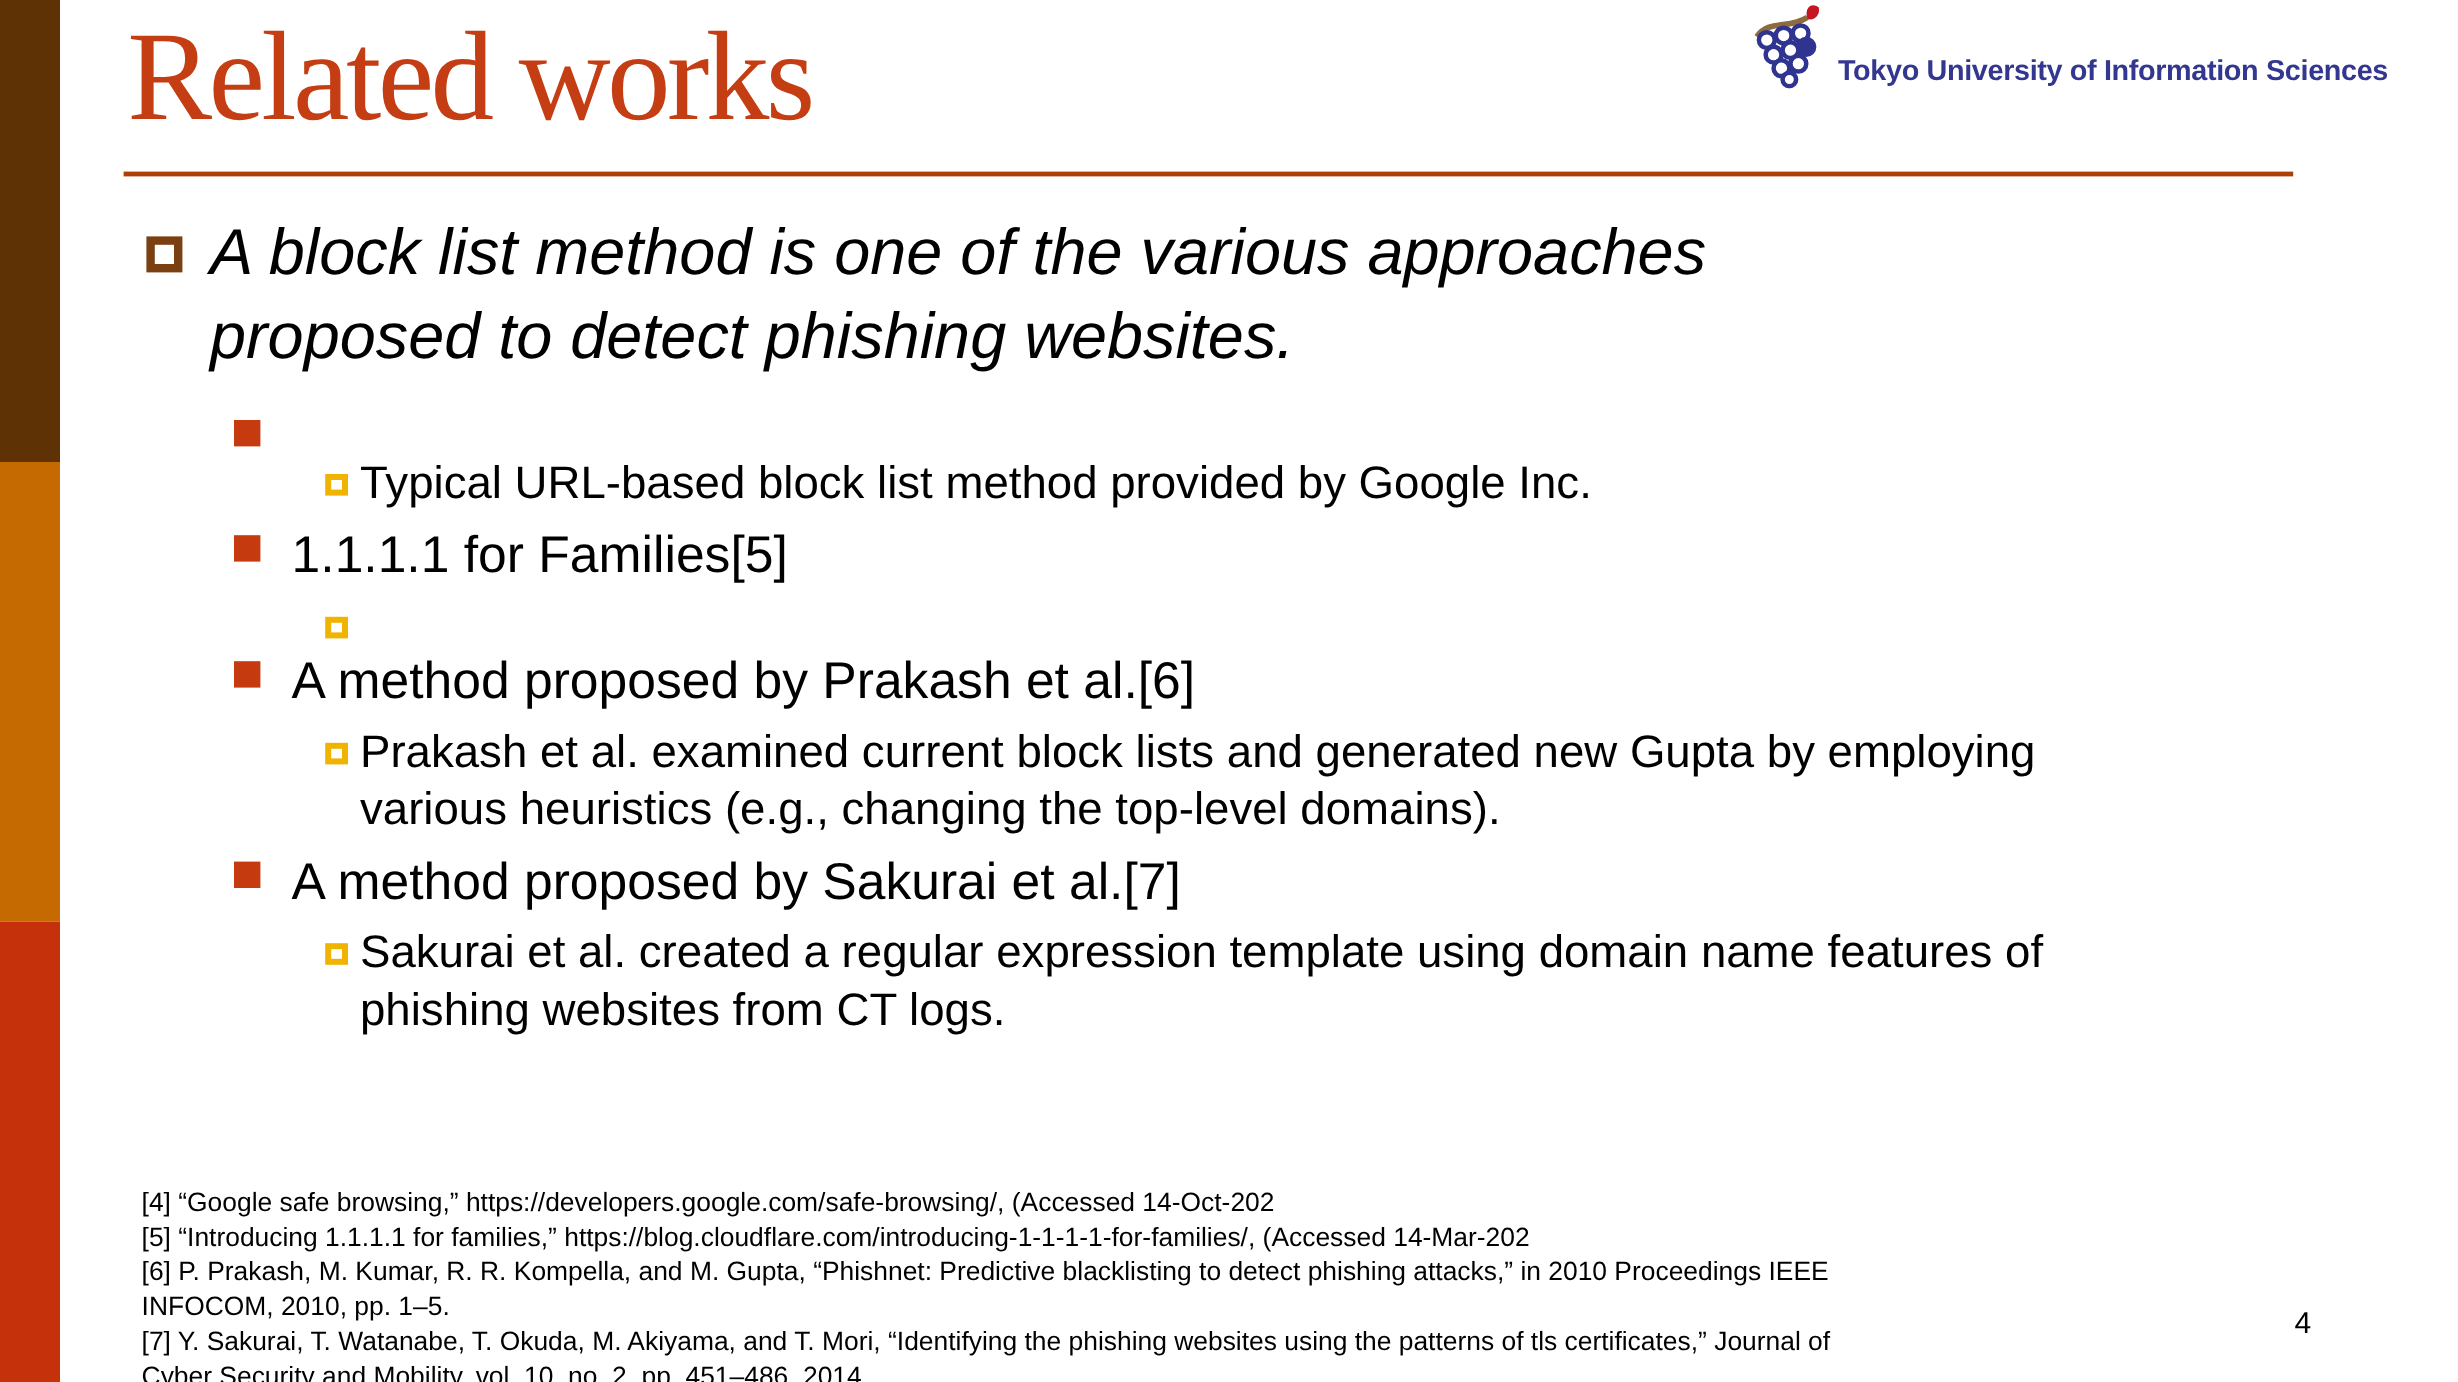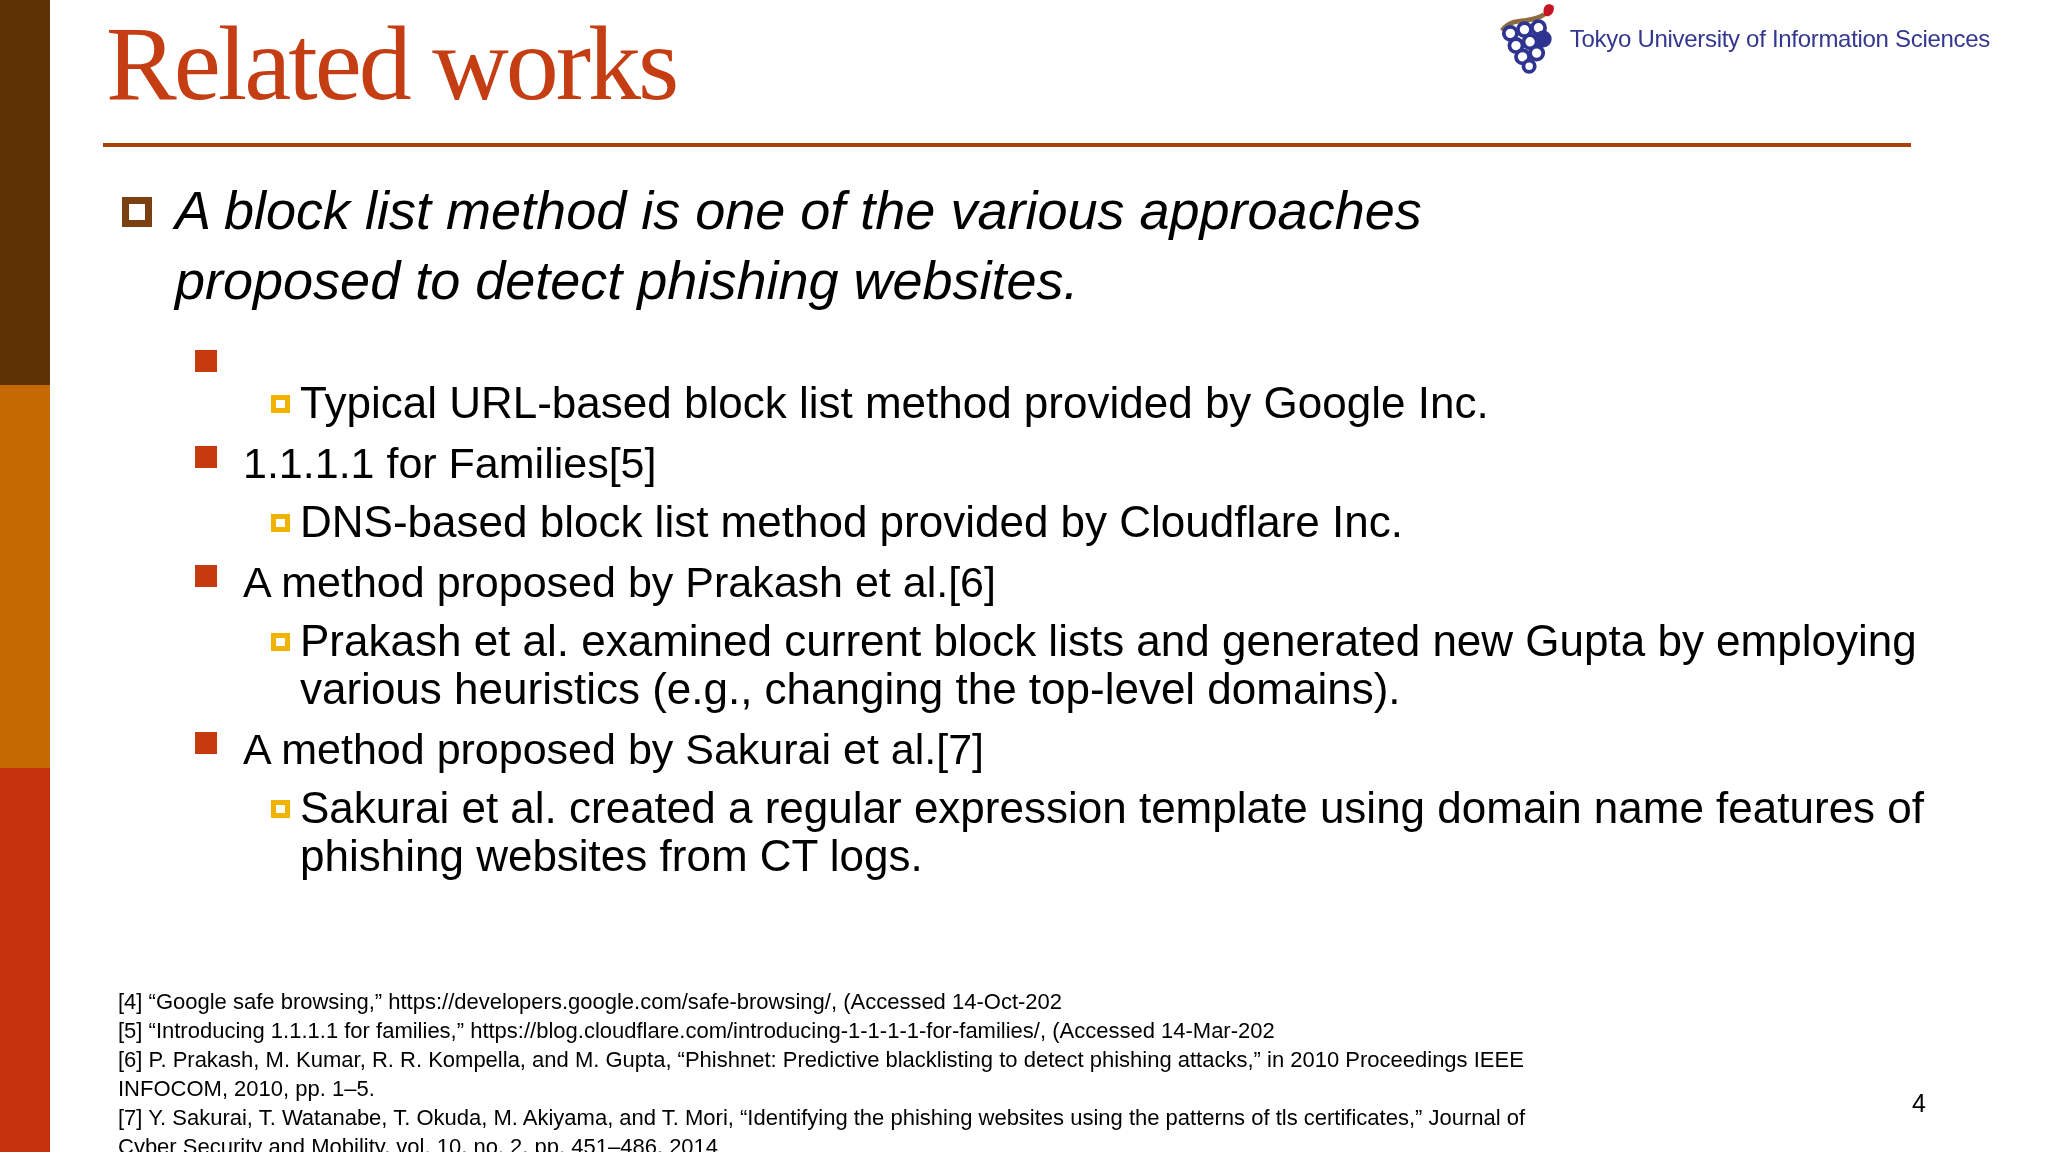--- a/index.html
+++ b/index.html
@@ -18,38 +18,38 @@
 
   
   .title {
     position:absolute; left:106px; top:6px; margin:0;
     font-family:"Liberation Serif", serif; font-weight:400;
     font-size:106px; line-height:1.1; letter-spacing:-3px; color:#C53E13;
   }
   .rule { position:absolute; left:103px; top:143px; width:1808px; height:4px; background:#AC4009; }
 
   
-  .logo { position:absolute; top:4px; right:6px; display:flex; align-items:center; gap:8px; }
+  .logo { position:absolute; top:4px; right:6px; display:flex; align-items:flex-end; gap:8px;font-weight:bold; }
   .logo-text { color:#34378F; font-size:24px; letter-spacing:-0.3px; white-space:nowrap; }
 
   
   .content { position:absolute; left:0; top:0; width:2048px; padding-top:175px; box-sizing:border-box; }
 
   .row-l1 { display:flex; align-items:flex-start; padding-left:122px; margin-bottom:24px;font-style:italic; }
   .b1 { flex:none; width:16px; height:16px; border:7px solid #7B4012; background:#fff; margin:22px 23px 0 0; }
   .t1 { font-size:54px; line-height:70px; }
 
   .section { margin-top:0; }
   .row-l2 { display:flex; align-items:flex-start; padding-left:195px; margin-top:8px; }
   .b2 { flex:none; width:22px; height:22px; background:#C63A10; margin:11px 26px 0 0; }
   .t2 { font-size:43px; line-height:56px; }
 
   .row-l3 { display:flex; align-items:flex-start; padding-left:271px; margin-top:7px; }
   .b3 { flex:none; width:9px; height:8px; border:5px solid #F0B400; background:#fff; margin:16px 10px 0 0; }
-  .t3 { font-size:44px; line-height:48px; }
+  .t3 { font-size:38px; line-height:48px; }
 
   
   .refs { position:absolute; left:82px; top:987px; width:1810px; font-size:22px; line-height:29px;margin-left:36px; }
   .ref-line { white-space:nowrap; }
 
   .pagenum { position:absolute; left:1912px; top:1089px; font-size:25px; }
 </style>
 </head>
 <body>
 
@@ -101,21 +101,20 @@
       </div>
     </div>
 
     <div class="section">
       <div class="row-l2">
         <span class="b2"></span>
         <div class="t2">1.1.1.1 for Families[5]</div>
       </div>
       <div class="row-l3">
         <span class="b3"></span>
-        <div class="t3 pre">DNS-based block list method provided by Cloudflare Inc.</div>
       </div>
     </div>
 
     <div class="section">
       <div class="row-l2">
         <span class="b2"></span>
         <div class="t2">A method proposed by Prakash et al.[6]</div>
       </div>
       <div class="row-l3">
         <span class="b3"></span>

